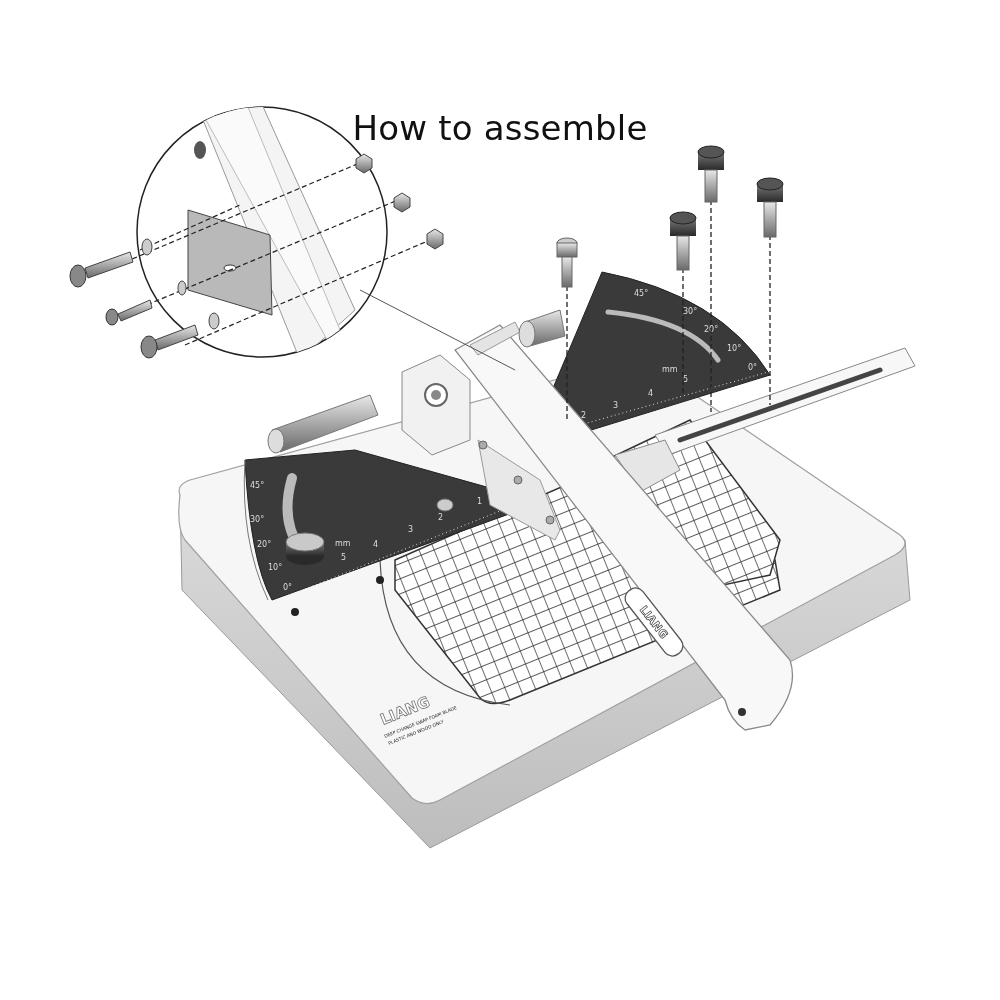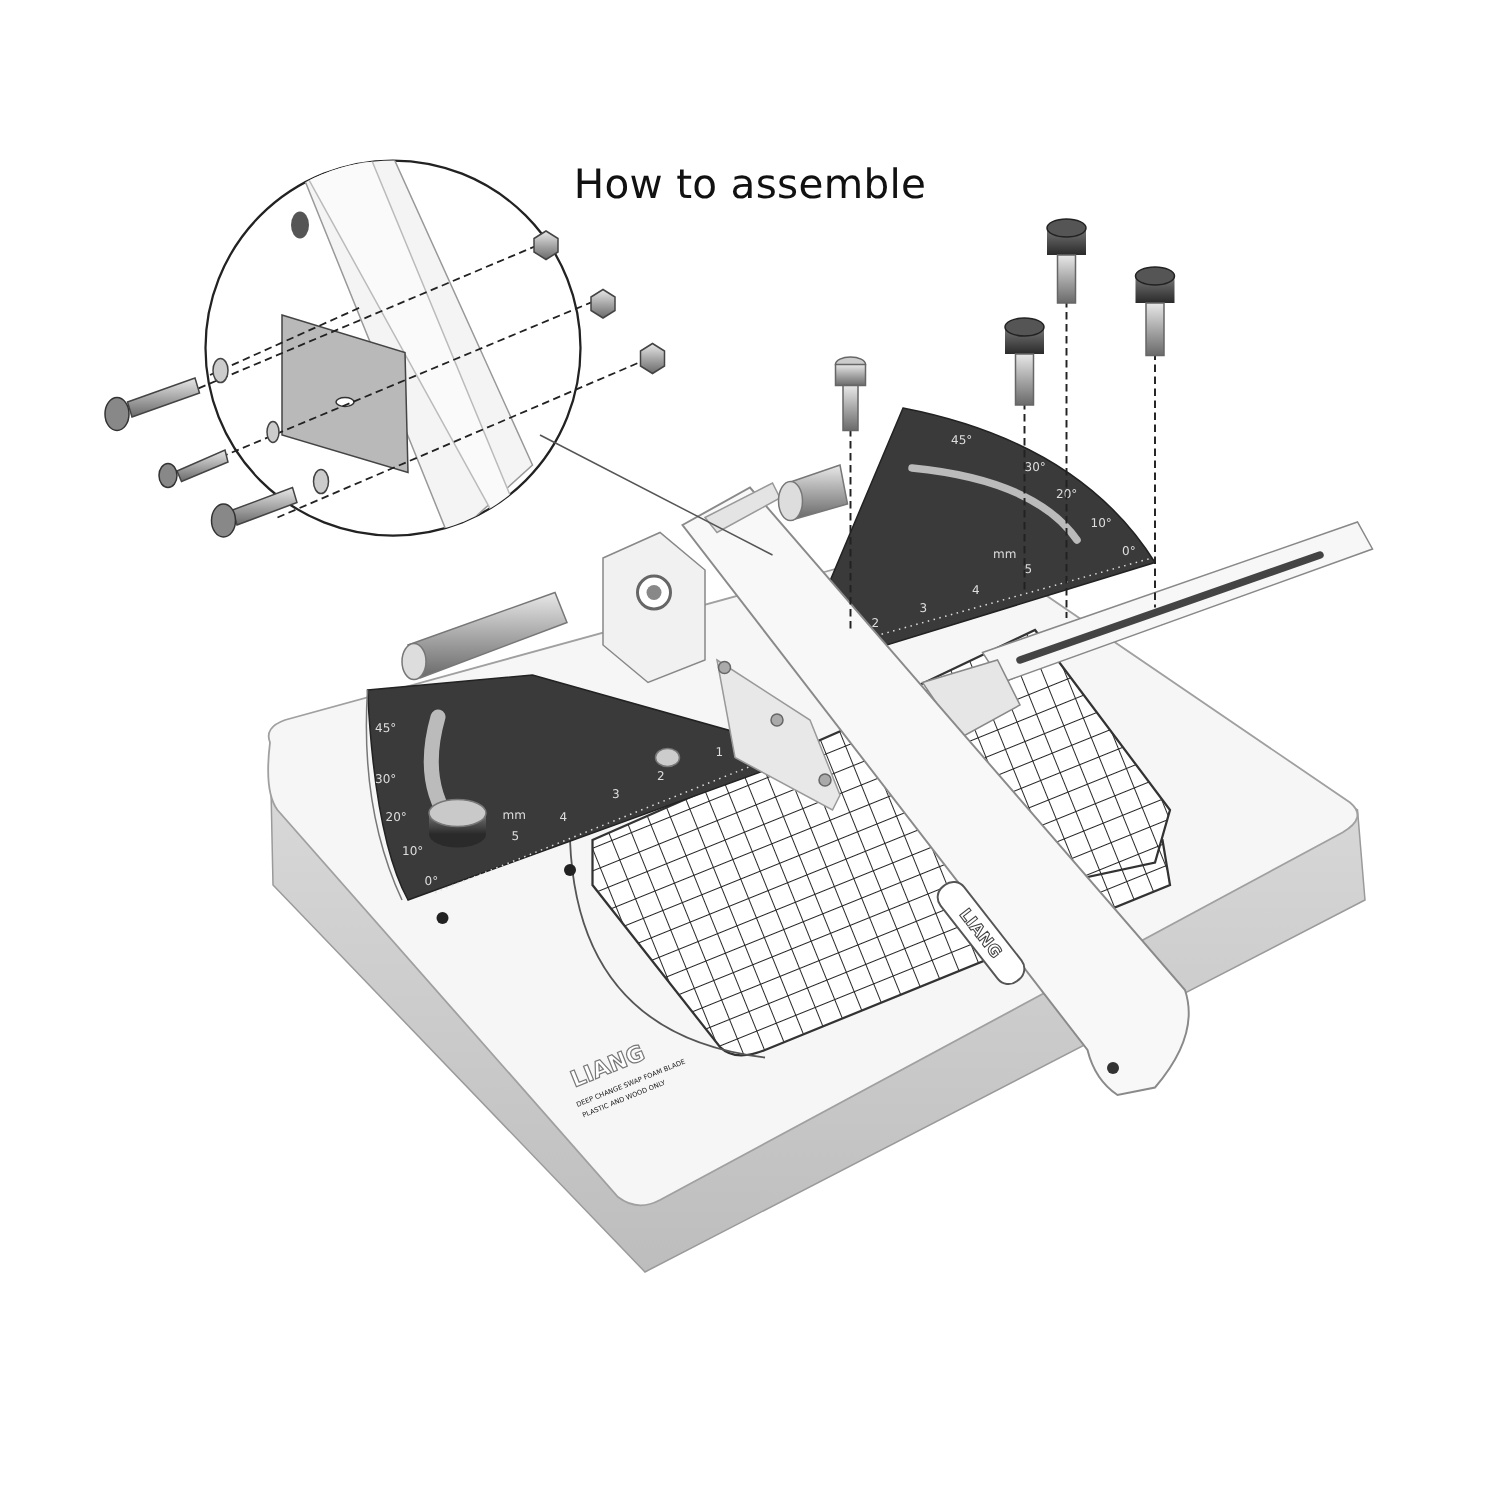--- a/index.html
+++ b/index.html
@@ -1,17 +1,17 @@
 <!DOCTYPE html>
 <html><head>
 <meta charset="utf-8">
 <style>
   html,body{margin:0;padding:0;background:#ffffff;}
   body{width:1000px;height:1000px;position:relative;overflow:hidden;font-family:"DejaVu Sans",sans-serif;}
-  #title{position:absolute;left:0;top:108px;width:1000px;text-align:center;font-size:27px;color:#111;font-family:"DejaVu Sans",sans-serif;letter-spacing:0.2px;}
+  #title{position:absolute;left:0;top:108px;width:1000px;text-align:center;font-size:34px;color:#111;font-family:"DejaVu Sans",sans-serif;letter-spacing:0.2px;}
   svg{position:absolute;left:0;top:0;}
   .lbl{font-family:"DejaVu Sans",sans-serif;}
 </style>
 </head>
 <body>
 
 <div id="title">How to assemble</div>
 
 <svg width="1000" height="1000" viewBox="0 0 1000 1000">
   <defs>

